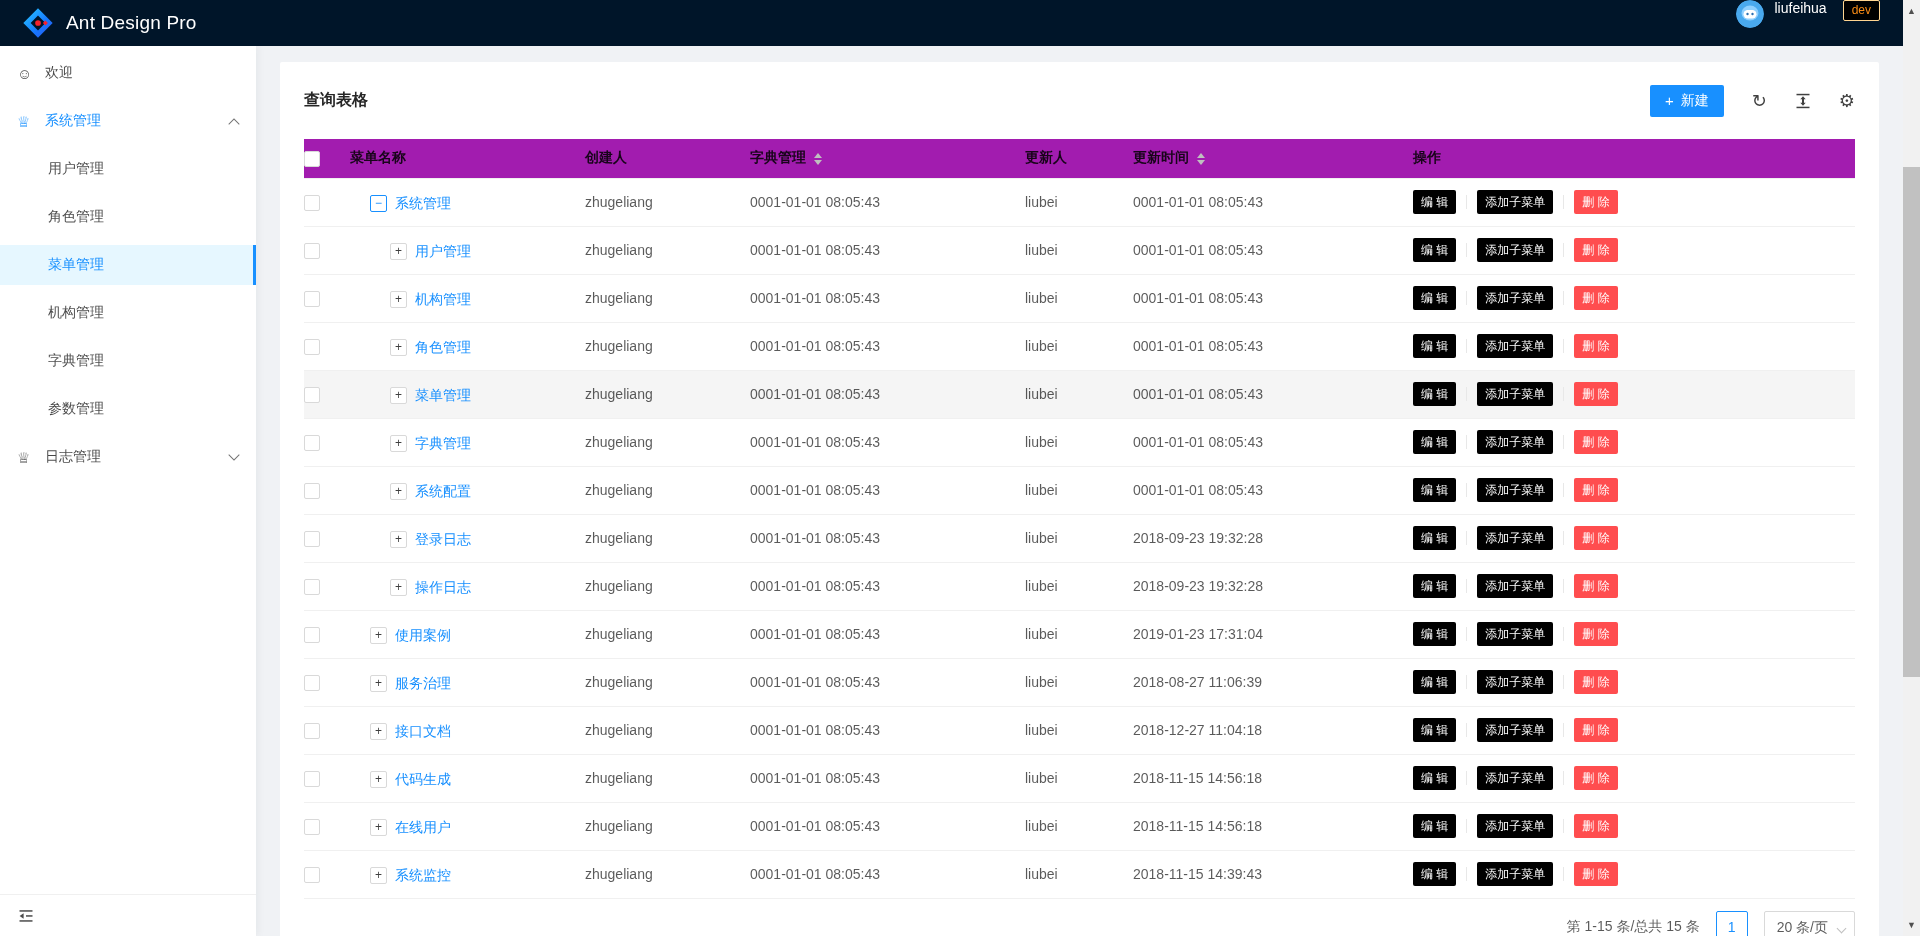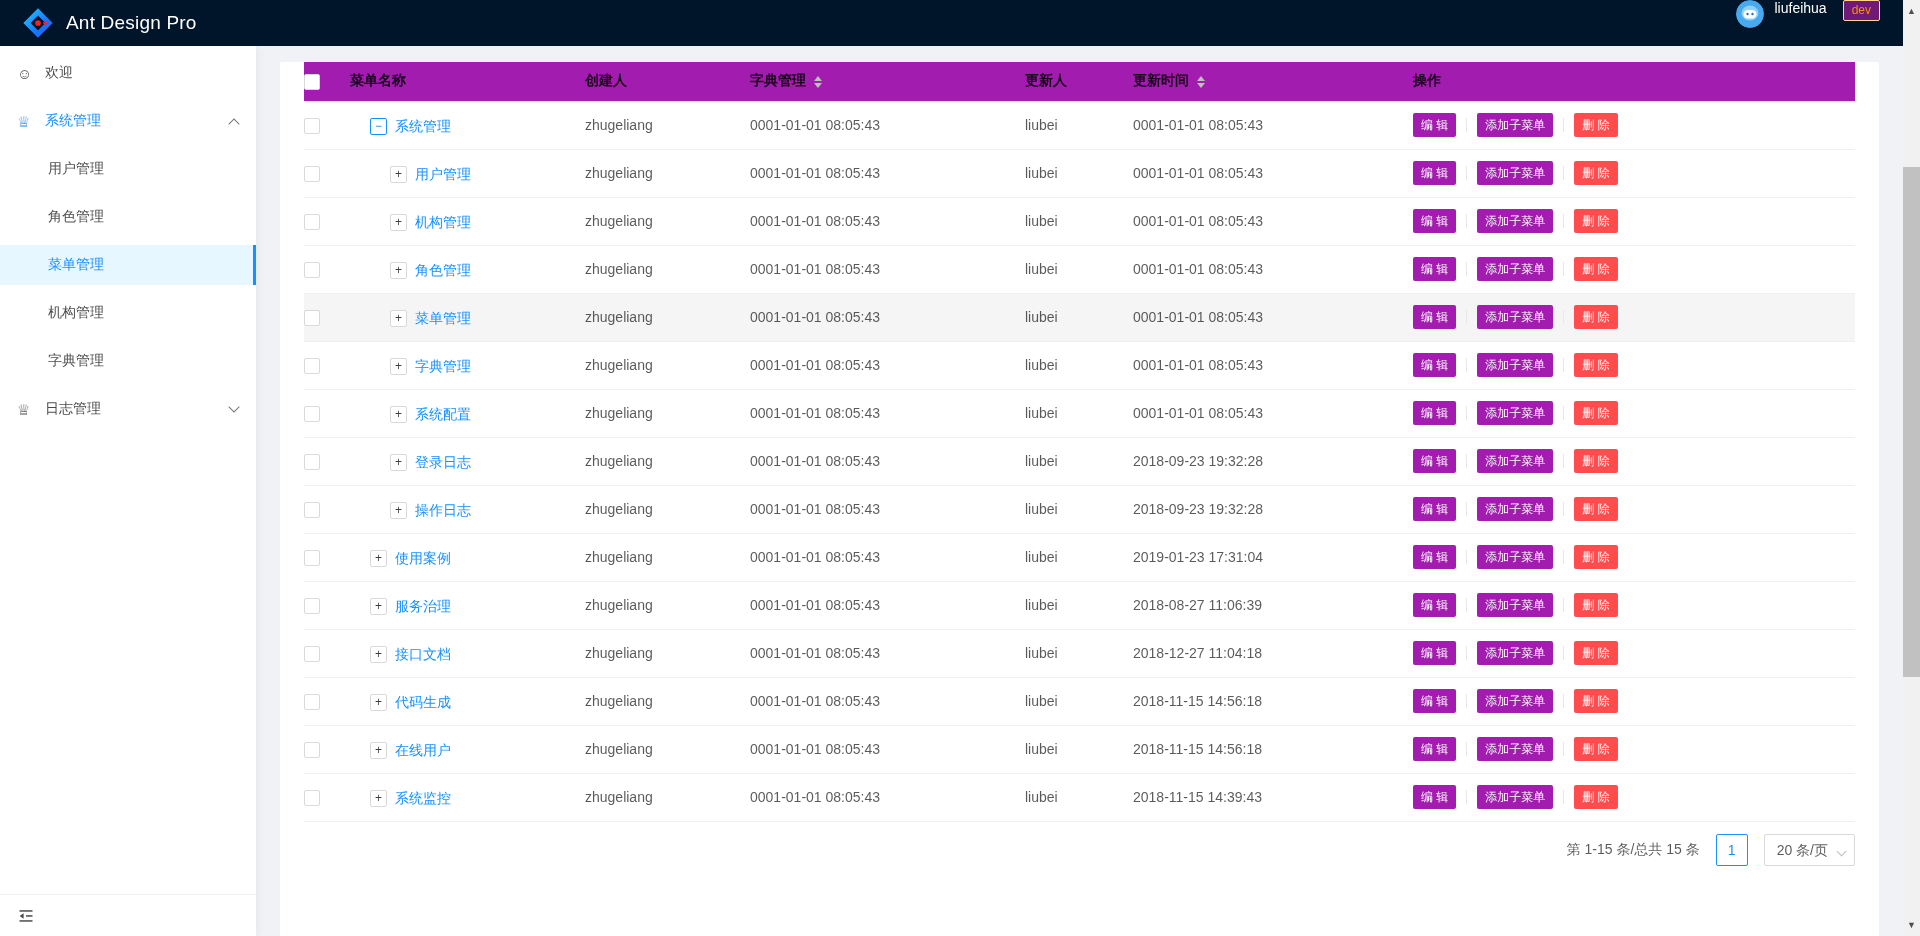--- a/index.html
+++ b/index.html
@@ -8,21 +8,21 @@
 
   
   .top-header { position:absolute; left:0; top:0; width:1920px; height:46px;
     background:#001529; display:flex; align-items:center; padding-left:22px; z-index:10; }
   .logo { width:32px; height:32px; margin-right:12px; flex:none; }
   .brand { color:#fff; font-size:19px; font-weight:400; letter-spacing:.2px; }
   .hdr-right { position:absolute; right:40px; top:0; height:46px; display:flex; align-items:flex-start; }
   .avatar { width:28px; height:28px; border-radius:50%; overflow:hidden; flex:none; }
   .hdr-user { color:#fff; font-size:14px; margin-left:10px; }
   .env-tag { margin-left:16px; height:21px; line-height:19px; padding:0 8px; font-size:12px;
-    color:#fa8c16; background:#701a75; border:1px solid #ffd591; border-radius:2px; }
+    color:#fa8c16; background:#000000; border:1px solid #ffd591; border-radius:2px; }
 
   
   .sidebar { position:absolute; left:0; top:46px; width:256px; bottom:0; background:#fff;
     box-shadow:2px 0 8px rgba(29,35,41,.05); z-index:5; }
   .menu { padding-top:7px; }
   .menu-item, .menu-child { height:40px; margin-bottom:8px; display:flex; align-items:center;
     font-size:14px; color:rgba(0,0,0,.72); cursor:pointer; position:relative; }
   .menu-item { padding-left:17px; }
   .menu-item .mi-icon { width:16px; margin-right:12px; font-size:15px; line-height:1; }
   .menu-item.active-parent, .menu-item.active-parent .mi-icon { color:#1890ff; }
@@ -71,21 +71,21 @@
     border-top:5px solid #bfbfbf; }
   .tree { display:inline-flex; align-items:center; }
   .indent { display:inline-block; height:1px; }
   .expand-box { width:17px; height:17px; border-radius:2px; font-size:12px; line-height:15px;
     text-align:center; margin-right:8px; flex:none; cursor:pointer; background:#fff; }
   .expand-box.minus { border:1px solid #1890ff; color:#1890ff; }
   .expand-box.plus { border:1px solid #d9d9d9; color:rgba(0,0,0,.75); }
   a.name-link { color:#1890ff; text-decoration:none; cursor:pointer; }
   .btn-sm { height:24px; padding:0 8px; font-size:12px; border:none; border-radius:2px;
     color:#fff; cursor:pointer; }
-  .btn-sm.blue { background:#a21caf; } .btn-sm.red { background:#ff4d4f; }
+  .btn-sm.blue { background:#000000; } .btn-sm.red { background:#ff4d4f; }
   .vdiv { display:inline-block; width:1px; height:14px; background:#e8e8e8;
     margin:0 10px; vertical-align:middle; }
 
   
   .pagination { margin:12px 24px 0; display:flex; justify-content:flex-end; align-items:center;
     font-size:14px; color:rgba(0,0,0,.65); }
   .page-btn { width:32px; height:32px; margin-left:16px; border:1px solid #1890ff; border-radius:2px;
     color:#1890ff; text-align:center; line-height:30px; background:#fff; cursor:pointer; }
   .size-select { height:32px; margin-left:16px; border:1px solid #d9d9d9; border-radius:2px;
     padding:0 26px 0 12px; line-height:30px; background:#fff; cursor:pointer; position:relative; }
@@ -149,40 +149,61 @@
       </div>
       <div class="menu-child selected">
         <span>菜单管理</span>
       </div>
       <div class="menu-child">
         <span>机构管理</span>
       </div>
       <div class="menu-child">
         <span>字典管理</span>
       </div>
+      <div class="menu-child">
+        <span>参数管理</span>
+      </div>
       <div class="menu-item">
         <span class="mi-icon">♕</span>
         <span>日志管理</span>
         <span class="chev down"></span>
       </div>
     </div>
   <div class="sidebar-footer">
     <svg width="16" height="16" viewBox="0 0 16 16">
       <g fill="rgba(0,0,0,.70)">
         <rect x="1.5" y="2.2" width="13" height="1.5"></rect>
         <rect x="8" y="7.2" width="6.5" height="1.5"></rect>
         <rect x="1.5" y="12.2" width="13" height="1.5"></rect>
         <path d="M5.6 5.3v5.4L1.6 8Z"></path>
       </g>
     </svg>
   </div>
 </div>
 
 <div class="content">
   <div class="card">
+    <div class="card-head">
+      <span class="card-title">查询表格</span>
+      <div class="toolbar">
+        <button class="btn-new">
+          <span class="plus">+</span>
+          <span>新建</span>
+        </button>
+        <span class="tool-icon">↻</span>
+        <span class="tool-icon">
+          <svg width="16" height="16" viewBox="0 0 16 16" fill="rgba(0,0,0,.75)">
+            <rect x="1.5" y="0.8" width="13" height="1.5"></rect>
+            <rect x="1.5" y="13.7" width="13" height="1.5"></rect>
+            <path d="M8 3.2 10.7 6.3H9V9.7h1.7L8 12.8 5.3 9.7H7V6.3H5.3Z"></path>
+          </svg>
+        </span>
+        <span class="tool-icon">⚙</span>
+      </div>
+    </div>
 
     <table>
       <colgroup>
         <col class="c0">
           <col class="c1">
           <col class="c2">
           <col class="c3">
         <col class="c4">
           <col class="c5">
           <col class="c6">

